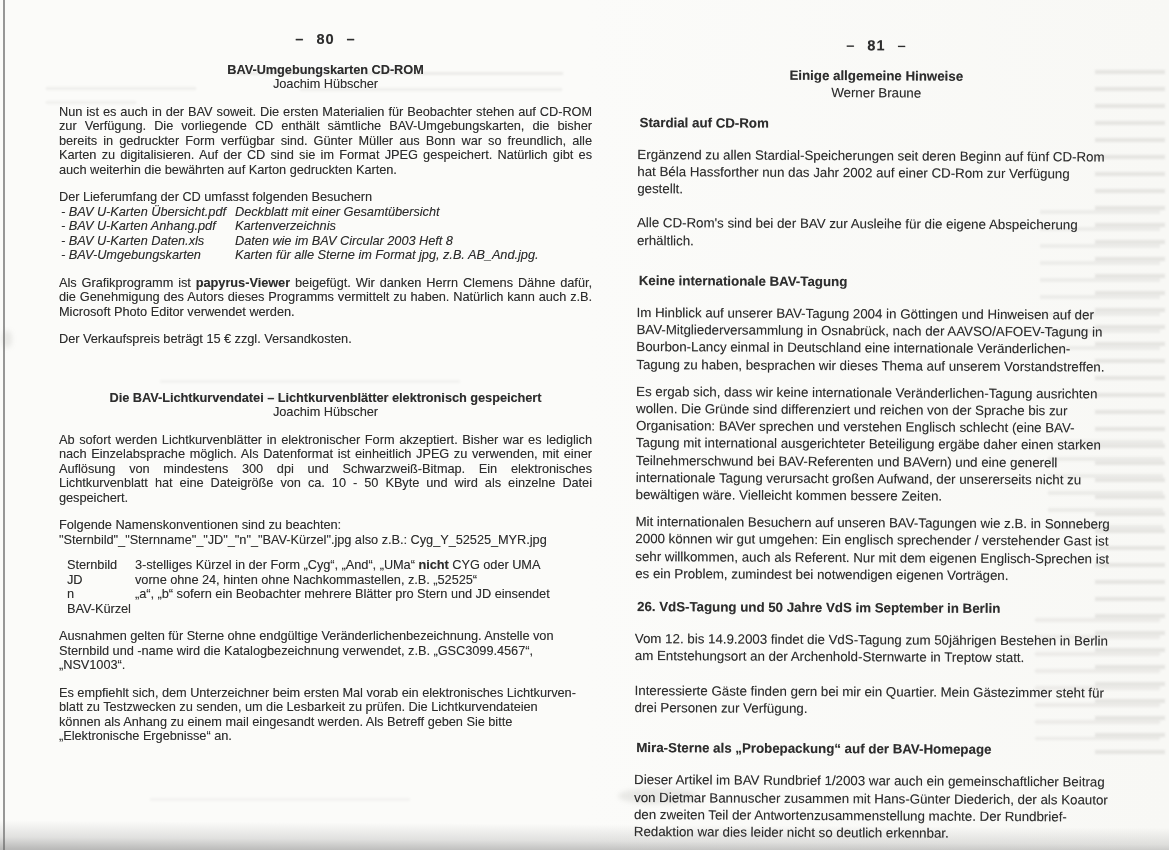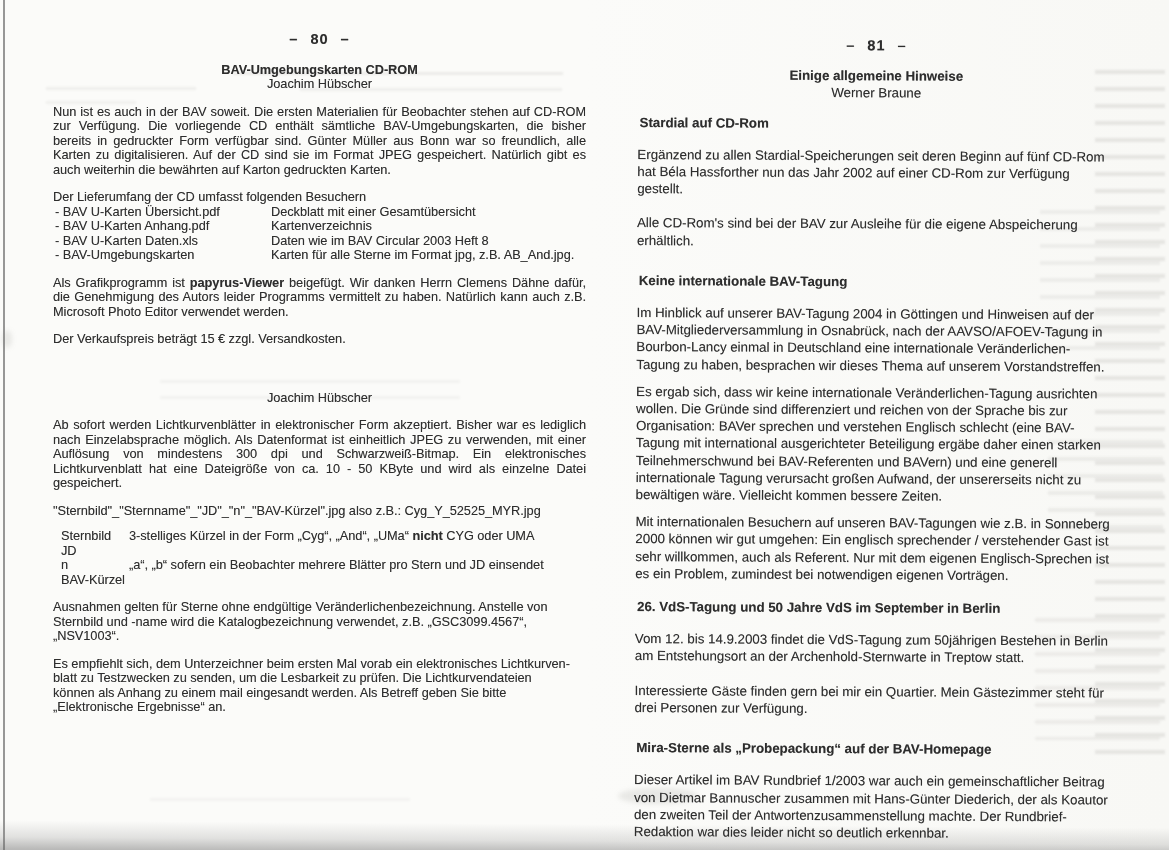--- a/index.html
+++ b/index.html
@@ -38,40 +38,40 @@
       rgba(122,119,114,0) 3px, rgba(122,119,114,0) 16px);
     filter: blur(1.2px);
   }
   .ghost.r { background: repeating-linear-gradient(to bottom,
       rgba(118,115,110,0.24) 0px, rgba(118,115,110,0.24) 4px,
       rgba(118,115,110,0) 4px, rgba(118,115,110,0) 17px); }
   .smudge { position: absolute; background: rgba(120,118,112,0.14); filter: blur(2.5px); border-radius: 50%; }
 
   
   .page { position: absolute; }
-  .page-left  { left: 53px;  top: 32px; width: 533px; font-size: 12.7px; line-height: 14.5px; }
+  .page-left  { left: 59px;  top: 32px; width: 533px; font-size: 12.7px; line-height: 14.5px; }
   .page-right { left: 638px; top: 36px; width: 477px; font-size: 13.3px; line-height: 17.2px;
                 transform: rotate(0.3deg); transform-origin: top left; }
 
   .pageno {
     text-align: center; font-weight: bold; font-size: 14.5px;
     word-spacing: 7px; letter-spacing: 1px; margin-bottom: 16px;
   }
   .page-right .pageno { margin-bottom: 13px; }
 
   .title-block { text-align: center; margin-bottom: 13px; }
   .title-block .title { font-weight: bold; }
   .page-left p { margin: 0 0 13px 0; }
   .page-left p.just { text-align: justify; }
   .page-left .price { margin-bottom: 44px; }
 
   .dlist { margin: 0 0 13px 0; padding-left: 2px; }
-  .drow { display: flex; }
+  .drow { display: flex; font-style: italic; }
   .dfile { width: 174px; flex: none; }
-  .ddesc { flex: 1; margin-left: 42px; }
+  .ddesc { flex: 1; }
 
   .naming { margin: 0 0 11px 0; }
   .deflist { margin: 7px 0 13px 0; padding-left: 8px; }
   .defrow { display: flex; }
   .defterm { width: 68px; flex: none; }
   .defdesc { flex: 1; }
 
   b { font-weight: bold; }
 
   .page-right .rh { font-weight: bold; margin: 6px 0 15px 2px; }
@@ -129,41 +129,44 @@
       <div class="drow">
         <span class="dfile">- BAV U-Karten Daten.xls</span>
         <span class="ddesc">Daten wie im BAV Circular 2003 Heft 8</span>
       </div>
       <div class="drow">
         <span class="dfile">- BAV-Umgebungskarten</span>
         <span class="ddesc">Karten für alle Sterne im Format jpg, z.B. AB_And.jpg.</span>
       </div>
     </div>
 
-    <p class="just"><span>Als Grafikprogramm ist </span><b>papyrus-Viewer</b><span> beigefügt. Wir danken Herrn Clemens Dähne dafür, die Genehmigung des Autors leider Programms vermittelt zu haben. Natürlich kann auch z.B. Microsoft Photo Editor verwendet werden.</span></p>
+    <p class="just"><span>Als Grafikprogramm ist </span><b>papyrus-Viewer</b><span> beigefügt. Wir danken Herrn Clemens Dähne dafür, die Genehmigung des Autors dieses Programms vermittelt zu haben. Natürlich kann auch z.B. Microsoft Photo Editor verwendet werden.</span></p>
 
     <p class="price">Der Verkaufspreis beträgt 15 € zzgl. Versandkosten.</p>
 
     <div class="title-block">
+      <div class="title">Die BAV-Lichtkurvendatei – Lichtkurvenblätter elektronisch gespeichert</div>
       <div class="author">Joachim Hübscher</div>
     </div>
 
     <p class="just">Ab sofort werden Lichtkurvenblätter in elektronischer Form akzeptiert. Bisher war es lediglich nach Einzelabsprache möglich. Als Datenformat ist einheitlich JPEG zu verwenden, mit einer Auflösung von mindestens 300 dpi und Schwarzweiß-Bitmap. Ein elektronisches Lichtkurvenblatt hat eine Dateigröße von ca. 10 - 50 KByte und wird als einzelne Datei gespeichert.</p>
 
     <div class="naming">
+      <div>Folgende Namenskonventionen sind zu beachten:</div>
       <div>"Sternbild"_"Sternname"_"JD"_"n"_"BAV-Kürzel".jpg also z.B.: Cyg_Y_52525_MYR.jpg</div>
     </div>
 
     <div class="deflist">
       <div class="defrow">
         <span class="defterm">Sternbild</span>
         <span class="defdesc"><span>3-stelliges Kürzel in der Form „Cyg“, „And“, „UMa“ </span><b>nicht</b><span> CYG oder UMA</span></span>
       </div>
       <div class="defrow">
         <span class="defterm">JD</span>
+        <span class="defdesc"><span>vorne ohne 24, hinten ohne Nachkommastellen, z.B. „52525“</span><b></b><span></span></span>
       </div>
       <div class="defrow">
         <span class="defterm">n</span>
         <span class="defdesc"><span>„a“, „b“ sofern ein Beobachter mehrere Blätter pro Stern und JD einsendet</span><b></b><span></span></span>
       </div>
       <div class="defrow">
         <span class="defterm">BAV-Kürzel</span>
       </div>
     </div>
 

